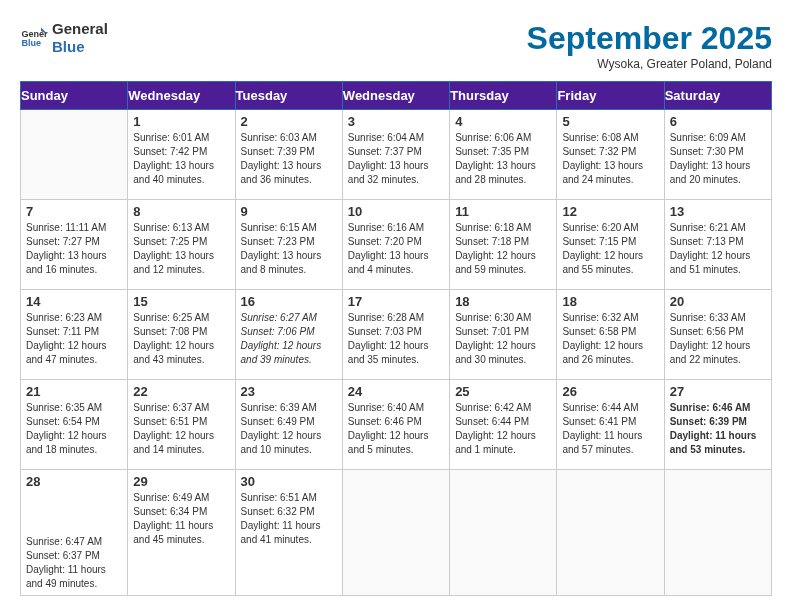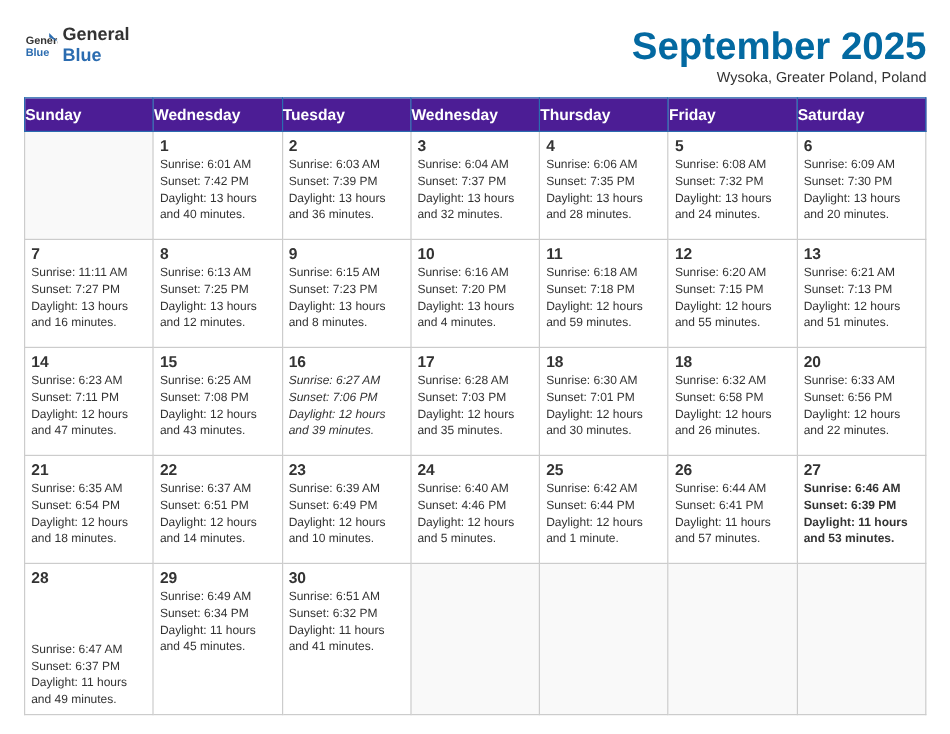--- a/index.html
+++ b/index.html
@@ -278,21 +278,21 @@
         <td>
           <span class="day-number">23</span>
           <div class="day-info" style="white-space: pre-line;">Sunrise: 6:39 AM
 Sunset: 6:49 PM
 Daylight: 12 hours
 and 10 minutes.</div>
         </td>
         <td>
           <span class="day-number">24</span>
           <div class="day-info" style="white-space: pre-line;">Sunrise: 6:40 AM
-Sunset: 4:46 PM
+Sunset: 6:46 PM
 Daylight: 12 hours
 and 5 minutes.</div>
         </td>
         <td>
           <span class="day-number">25</span>
           <div class="day-info" style="white-space: pre-line;">Sunrise: 6:42 AM
 Sunset: 6:44 PM
 Daylight: 12 hours
 and 1 minute.</div>
         </td>

